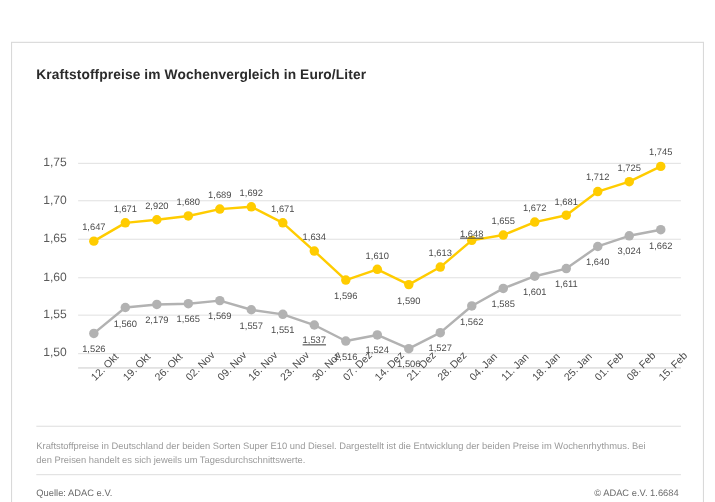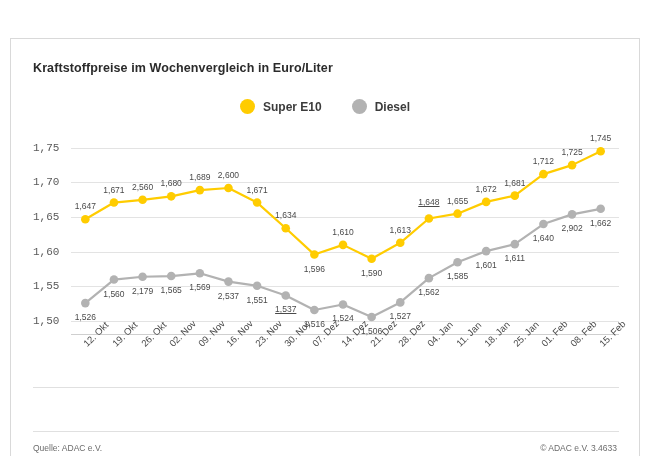--- a/index.html
+++ b/index.html
@@ -49,25 +49,24 @@
   .grid-line{
     position:absolute;
     left:38px;right:0;
     height:1px;
     background:#e3e3e3;
   }
   .y-label{
     position:absolute;
     left:0;
     width:34px;
-    text-align:left;
+    text-align:center;
     font-size:11px;
     color:#5a5a5a;
     transform:translateY(-50%);
-    font-family:Liberation Mono, monospace;
   }
   .axis-base{
     position:absolute;
     left:38px;right:0;
     bottom:0;
     height:1px;
     background:#cfcfcf;
   }
   svg.series{
     position:absolute;
@@ -124,30 +123,20 @@
     color:#6b6b6b;
   }
 </style>
 </head>
 <body>
 
 <div class="frame">
 
   <div class="title">Kraftstoffpreise im Wochenvergleich in Euro/Liter</div>
 
-  <div class="legend">
-    <div class="legend-item">
-      <span class="legend-dot" style="background:#FFCC00"></span>
-      <span class="legend-label">Super E10</span>
-    </div>
-    <div class="legend-item">
-      <span class="legend-dot" style="background:#B2B2B2"></span>
-      <span class="legend-label">Diesel</span>
-    </div>
-  </div>
 
   <div class="plot">
     <div id="gridlayer">
         <div class="grid-line" style="top: 194.133px;"></div>
         <div class="y-label" style="top: 194.133px;">1,50</div>
         <div class="grid-line" style="top: 159.467px;"></div>
         <div class="y-label" style="top: 159.467px;">1,55</div>
         <div class="grid-line" style="top: 124.8px;"></div>
         <div class="y-label" style="top: 124.8px;">1,60</div>
         <div class="grid-line" style="top: 90.1333px;"></div>
@@ -196,55 +185,55 @@
         <circle cx="424.5263157894737" cy="135.20000000000005" r="4.3" fill="#B2B2B2"></circle>
         <circle cx="453.1578947368421" cy="124.10666666666668" r="4.3" fill="#B2B2B2"></circle>
         <circle cx="481.7894736842105" cy="117.17333333333333" r="4.3" fill="#B2B2B2"></circle>
         <circle cx="510.42105263157896" cy="97.06666666666673" r="4.3" fill="#B2B2B2"></circle>
         <circle cx="539.0526315789473" cy="87.36000000000006" r="4.3" fill="#B2B2B2"></circle>
         <circle cx="567.6842105263158" cy="81.8133333333334" r="4.3" fill="#B2B2B2"></circle>
       </svg>
     <div id="pointlabels">
         <div class="pt-label" style="left: 52.3158px; top: 79.2133px;">1,647</div>
         <div class="pt-label" style="left: 80.9474px; top: 62.5733px;">1,671</div>
-        <div class="pt-label" style="left: 109.579px; top: 59.8px;">2,560</div>
+        <div class="pt-label" style="left: 109.579px; top: 59.8px;">2,920</div>
         <div class="pt-label" style="left: 138.211px; top: 56.3333px;">1,680</div>
         <div class="pt-label" style="left: 166.842px; top: 50.0933px;">1,689</div>
-        <div class="pt-label" style="left: 195.474px; top: 48.0133px;">2,600</div>
+        <div class="pt-label" style="left: 195.474px; top: 48.0133px;">1,692</div>
         <div class="pt-label" style="left: 224.105px; top: 62.5733px;">1,671</div>
         <div class="pt-label" style="left: 252.737px; top: 88.2267px;">1,634</div>
         <div class="pt-label" style="left: 281.368px; top: 141.573px;">1,596</div>
         <div class="pt-label" style="left: 310px; top: 104.867px;">1,610</div>
         <div class="pt-label" style="left: 338.632px; top: 145.733px;">1,590</div>
         <div class="pt-label" style="left: 367.263px; top: 102.787px;">1,613</div>
-        <div class="pt-label" style="left: 395.895px; top: 75px; text-decoration: underline;">1,648</div>
+        <div class="pt-label" style="left: 395.895px; top: 85px; text-decoration: underline;">1,648</div>
         <div class="pt-label" style="left: 424.526px; top: 73.6667px;">1,655</div>
         <div class="pt-label" style="left: 453.158px; top: 61.88px;">1,672</div>
         <div class="pt-label" style="left: 481.789px; top: 55.64px;">1,681</div>
         <div class="pt-label" style="left: 510.421px; top: 34.1467px;">1,712</div>
         <div class="pt-label" style="left: 539.053px; top: 25.1333px;">1,725</div>
         <div class="pt-label" style="left: 567.684px; top: 11.2667px;">1,745</div>
         <div class="pt-label" style="left: 52.3158px; top: 190.107px;">1,526</div>
         <div class="pt-label" style="left: 80.9474px; top: 166.533px;">1,560</div>
         <div class="pt-label" style="left: 109.579px; top: 163.76px;">2,179</div>
         <div class="pt-label" style="left: 138.211px; top: 163.067px;">1,565</div>
         <div class="pt-label" style="left: 166.842px; top: 160.293px;">1,569</div>
-        <div class="pt-label" style="left: 195.474px; top: 168.613px;">2,537</div>
+        <div class="pt-label" style="left: 195.474px; top: 168.613px;">1,557</div>
         <div class="pt-label" style="left: 224.105px; top: 172.773px;">1,551</div>
         <div class="pt-label" style="left: 252.737px; top: 182.48px; text-decoration: underline;">1,537</div>
         <div class="pt-label" style="left: 281.368px; top: 197.04px;">1,516</div>
         <div class="pt-label" style="left: 310px; top: 191.493px;">1,524</div>
         <div class="pt-label" style="left: 338.632px; top: 203.973px;">1,506</div>
         <div class="pt-label" style="left: 367.263px; top: 189.413px;">1,527</div>
         <div class="pt-label" style="left: 395.895px; top: 165.147px;">1,562</div>
         <div class="pt-label" style="left: 424.526px; top: 149.2px;">1,585</div>
         <div class="pt-label" style="left: 453.158px; top: 138.107px;">1,601</div>
         <div class="pt-label" style="left: 481.789px; top: 131.173px;">1,611</div>
         <div class="pt-label" style="left: 510.421px; top: 111.067px;">1,640</div>
-        <div class="pt-label" style="left: 539.053px; top: 101.36px;">2,902</div>
+        <div class="pt-label" style="left: 539.053px; top: 101.36px;">3,024</div>
         <div class="pt-label" style="left: 567.684px; top: 95.8133px;">1,662</div>
       </div>
   </div>
 
   <div class="xaxis" id="xaxis">
       <div class="x-label" style="left: 48.3158px; top: 6px;">12. Okt</div>
       <div class="x-label" style="left: 76.9474px; top: 6px;">19. Okt</div>
       <div class="x-label" style="left: 105.579px; top: 6px;">26. Okt</div>
       <div class="x-label" style="left: 134.211px; top: 6px;">02. Nov</div>
       <div class="x-label" style="left: 162.842px; top: 6px;">09. Nov</div>
@@ -258,16 +247,17 @@
       <div class="x-label" style="left: 391.895px; top: 6px;">04. Jan</div>
       <div class="x-label" style="left: 420.526px; top: 6px;">11. Jan</div>
       <div class="x-label" style="left: 449.158px; top: 6px;">18. Jan</div>
       <div class="x-label" style="left: 477.789px; top: 6px;">25. Jan</div>
       <div class="x-label" style="left: 506.421px; top: 6px;">01. Feb</div>
       <div class="x-label" style="left: 535.053px; top: 6px;">08. Feb</div>
       <div class="x-label" style="left: 563.684px; top: 6px;">15. Feb</div>
     </div>
 
   <div class="sep" style="top:348px"></div>
+  <div class="footnote">Kraftstoffpreise in Deutschland der beiden Sorten Super E10 und Diesel. Dargestellt ist die Entwicklung der beiden Preise im Wochenrhythmus. Bei den Preisen handelt es sich jeweils um Tagesdurchschnittswerte.</div>
   <div class="sep" style="top:392px"></div>
   <div class="source">Quelle: ADAC e.V.</div>
-  <div class="copyright">© ADAC e.V. 3.4633</div>
+  <div class="copyright">© ADAC e.V. 1.6684</div>
 </div>
 
 </body></html>

